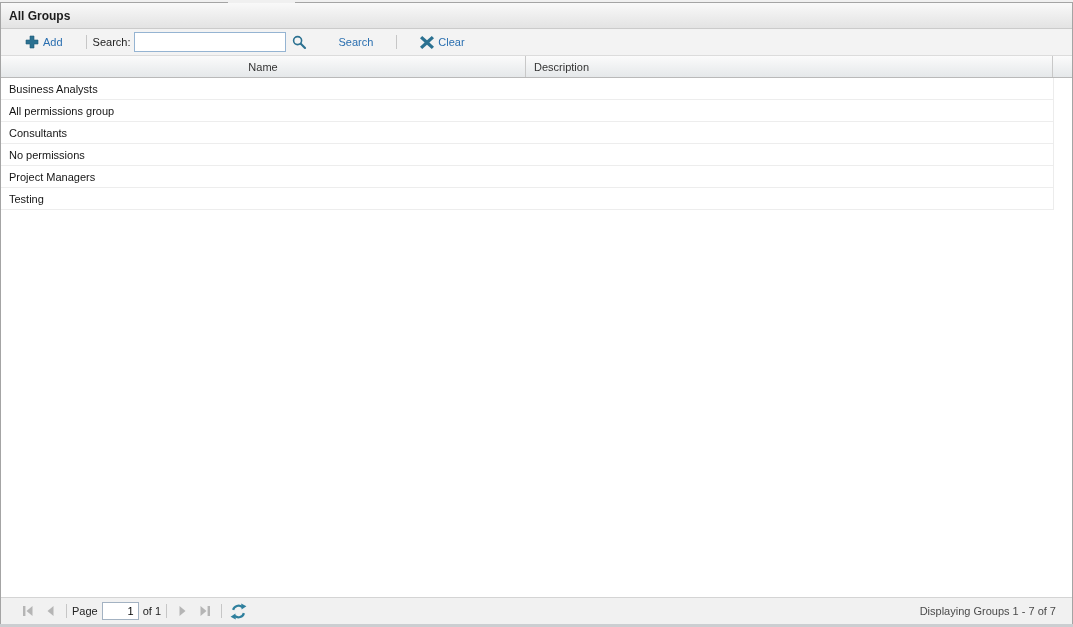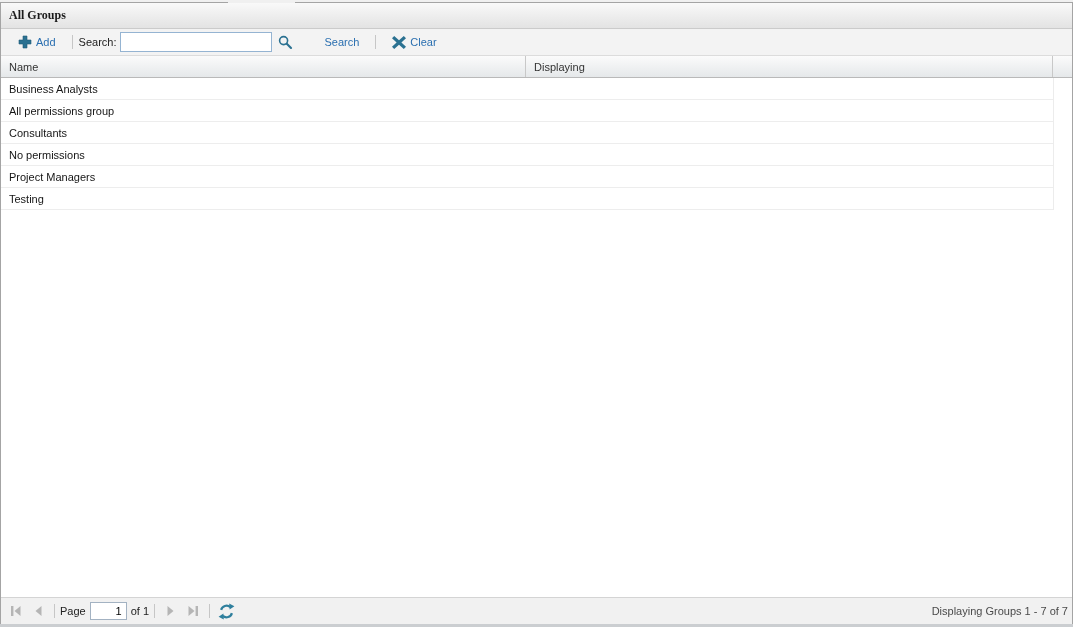--- a/index.html
+++ b/index.html
@@ -16,32 +16,32 @@
     border:1px solid #a4a4a4;background:#fff;
     display:flex;flex-direction:column;box-sizing:border-box;
   }
   .top-notch{position:absolute;top:2px;left:228px;width:67px;height:1px;background:#f0f0f0;z-index:9;}
 
   
   .titlebar{
     height:25px;flex:0 0 25px;
     background:linear-gradient(#f9f9f9,#e3e3e3);
     border-bottom:1px solid #cbcbcb;
-    display:flex;align-items:center;padding:0 8px;font-family:Liberation Serif, serif;
+    display:flex;align-items:center;padding:0 8px;
   }
   .titlebar span{font-size:12px;font-weight:bold;color:#1c1c1c;}
 
   
   .toolbar{
     height:26px;flex:0 0 26px;
     background:#f3f3f3;border-bottom:1px solid #dcdcdc;
     display:flex;align-items:center;padding:0 7px;font-size:11px;
   }
   .tb-btn{
-    background:none;border:none;padding:1px 2px;margin:8px;
+    background:none;border:none;padding:1px 2px;margin:15px;
     display:flex;align-items:center;gap:4px;cursor:pointer;
     font-family:inherit;font-size:11px;
   }
   .link{color:#2a6fb0;}
   .lbl{color:#222;}
   .sep{width:1px;height:14px;background:#c6c6c6;margin:0 6px;flex:0 0 1px;}
   .search-input{
     width:152px;height:20px;box-sizing:border-box;
     border:1px solid #95b4d2;background:#fff;
     font-family:inherit;font-size:11px;padding:0 4px;margin-left:3px;
@@ -49,37 +49,37 @@
   .clear-x svg{display:block;}
 
   
   .grid-header{
     height:21px;flex:0 0 21px;display:flex;
     background:linear-gradient(#fbfbfb,#e5e8ea);
     border-bottom:1px solid #b9b9b9;
     font-size:11px;color:#333;
   }
   .hcell{display:flex;align-items:center;padding:0 8px;box-sizing:border-box;border-right:1px solid #c8c8c8;cursor:pointer;}
-  .hcell.c-name{width:525px;flex:0 0 525px;}
+  .hcell.c-name{width:525px;flex:0 0 525px;justify-content:center;}
   .hcell.c-desc{width:527px;flex:0 0 527px;}
   .hcell.c-fill{flex:1;border-right:none;cursor:default;}
 
   
   .grid-body{flex:1;background:#fff;overflow:hidden;}
   .rows{width:1053px;border-right:1px solid #ececec;box-sizing:border-box;}
   .row{height:21px;display:flex;align-items:center;border-bottom:1px solid #ededed;font-size:11px;color:#151515;cursor:pointer;}
   .cell{padding:0 8px;box-sizing:border-box;white-space:nowrap;overflow:hidden;}
   .cell.c-name{width:525px;flex:0 0 525px;}
   .cell.c-desc{flex:1;}
 
   
   .pager{
     height:26px;flex:0 0 26px;
     background:#f1f1f1;border-top:1px solid #d4d4d4;
-    display:flex;align-items:center;padding:0 4px;font-size:11px;color:#333;
+    display:flex;align-items:center;padding:0 16px;font-size:11px;color:#333;
   }
   .pg-btn{
     width:20px;height:20px;background:none;border:none;padding:0;margin:0 1px;
     display:flex;align-items:center;justify-content:center;cursor:default;
   }
   .pg-btn.enabled{cursor:pointer;}
   .page-input{
     width:37px;height:18px;box-sizing:border-box;
     border:1px solid #a3b2c2;background:#fff;
     font-family:inherit;font-size:11px;text-align:right;padding:0 4px;margin:0 4px;
@@ -132,21 +132,21 @@
       </span>
       <span class="link">Clear</span>
     </button>
   </div>
 
   <div class="grid-header">
     <div class="hcell c-name">
       <span>Name</span>
     </div>
     <div class="hcell c-desc">
-      <span>Displaying</span>
+      <span>Description</span>
     </div>
     <div class="hcell c-fill"></div>
   </div>
 
   <div class="grid-body">
     <div class="rows">
       <div class="row">
         <div class="cell c-name">Business Analysts</div>
         <div class="cell c-desc"></div>
       </div>

